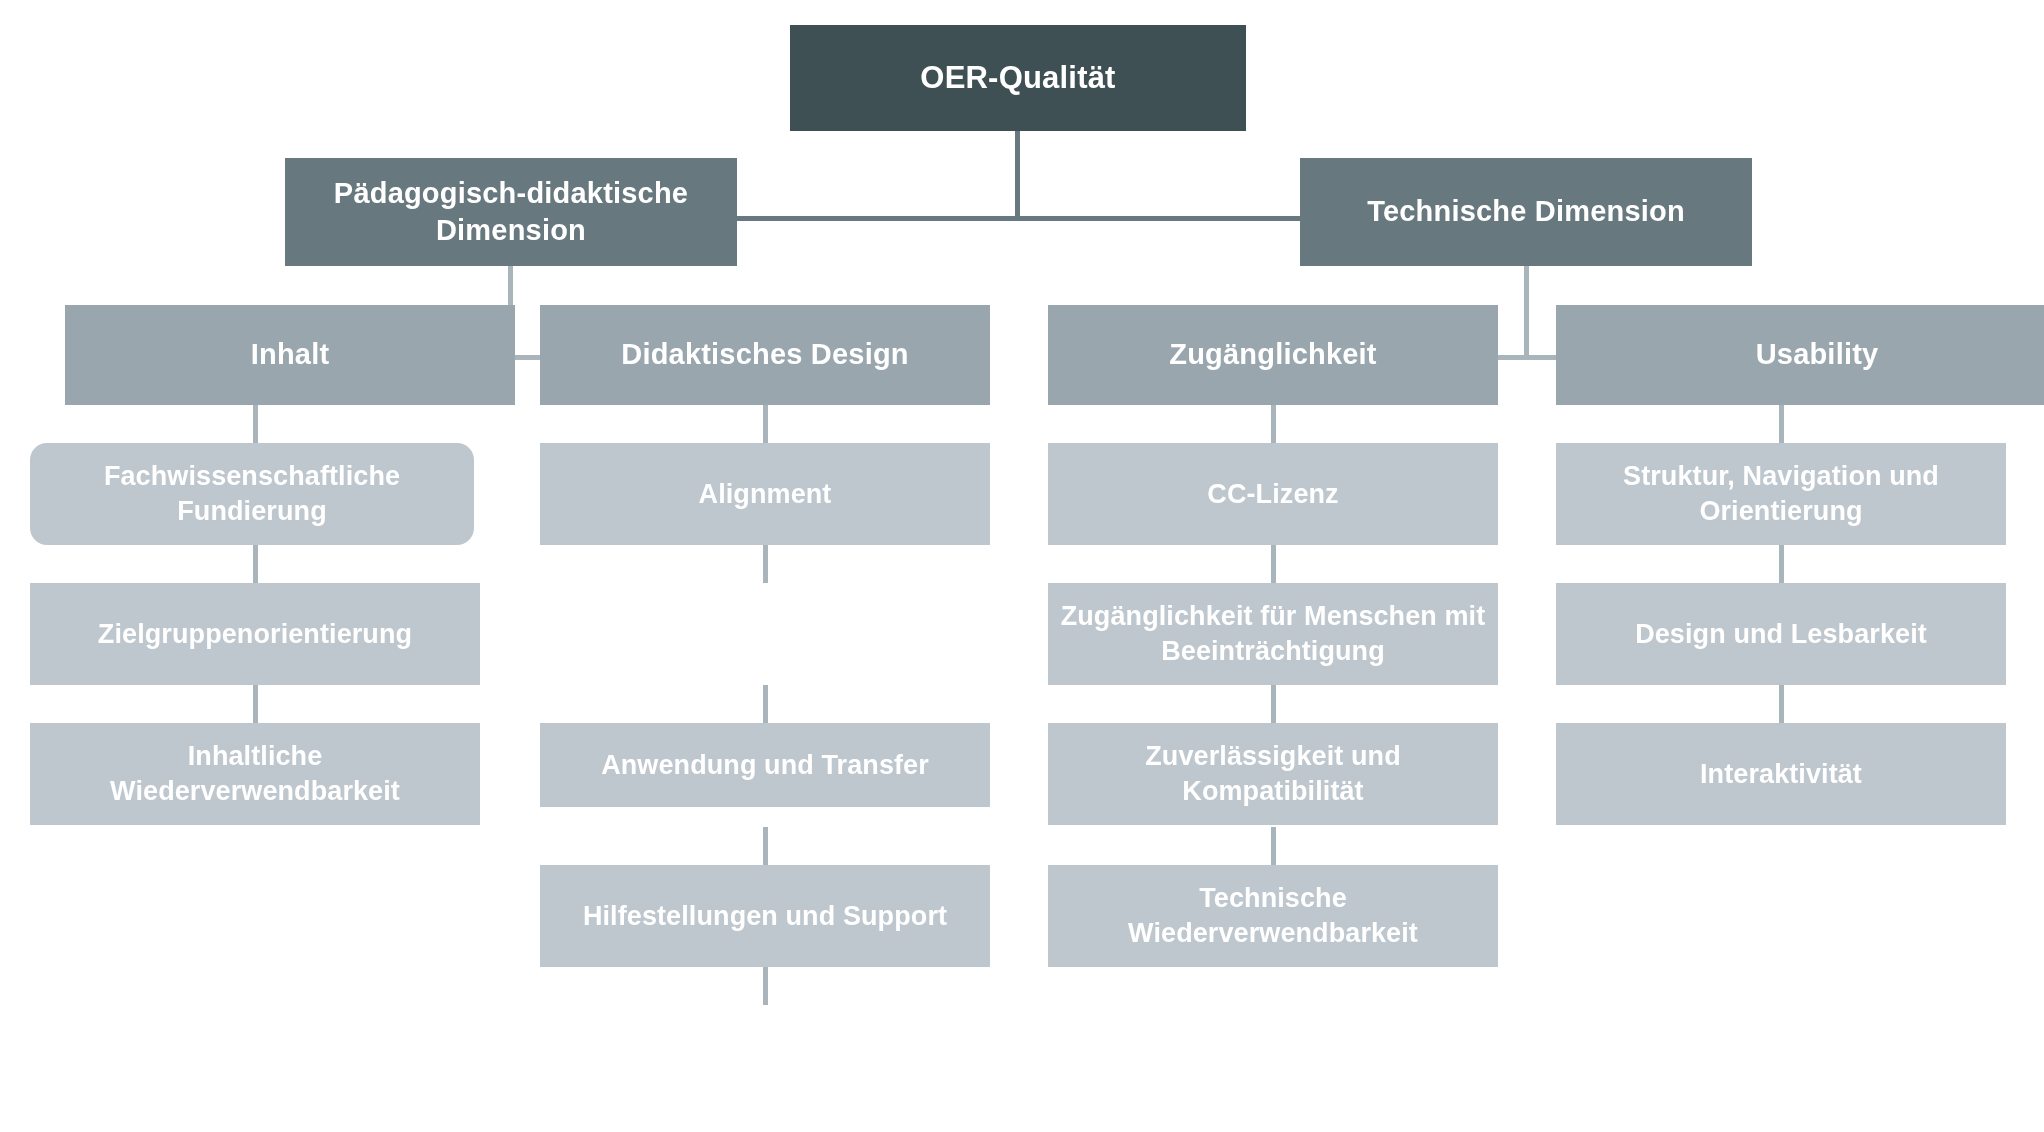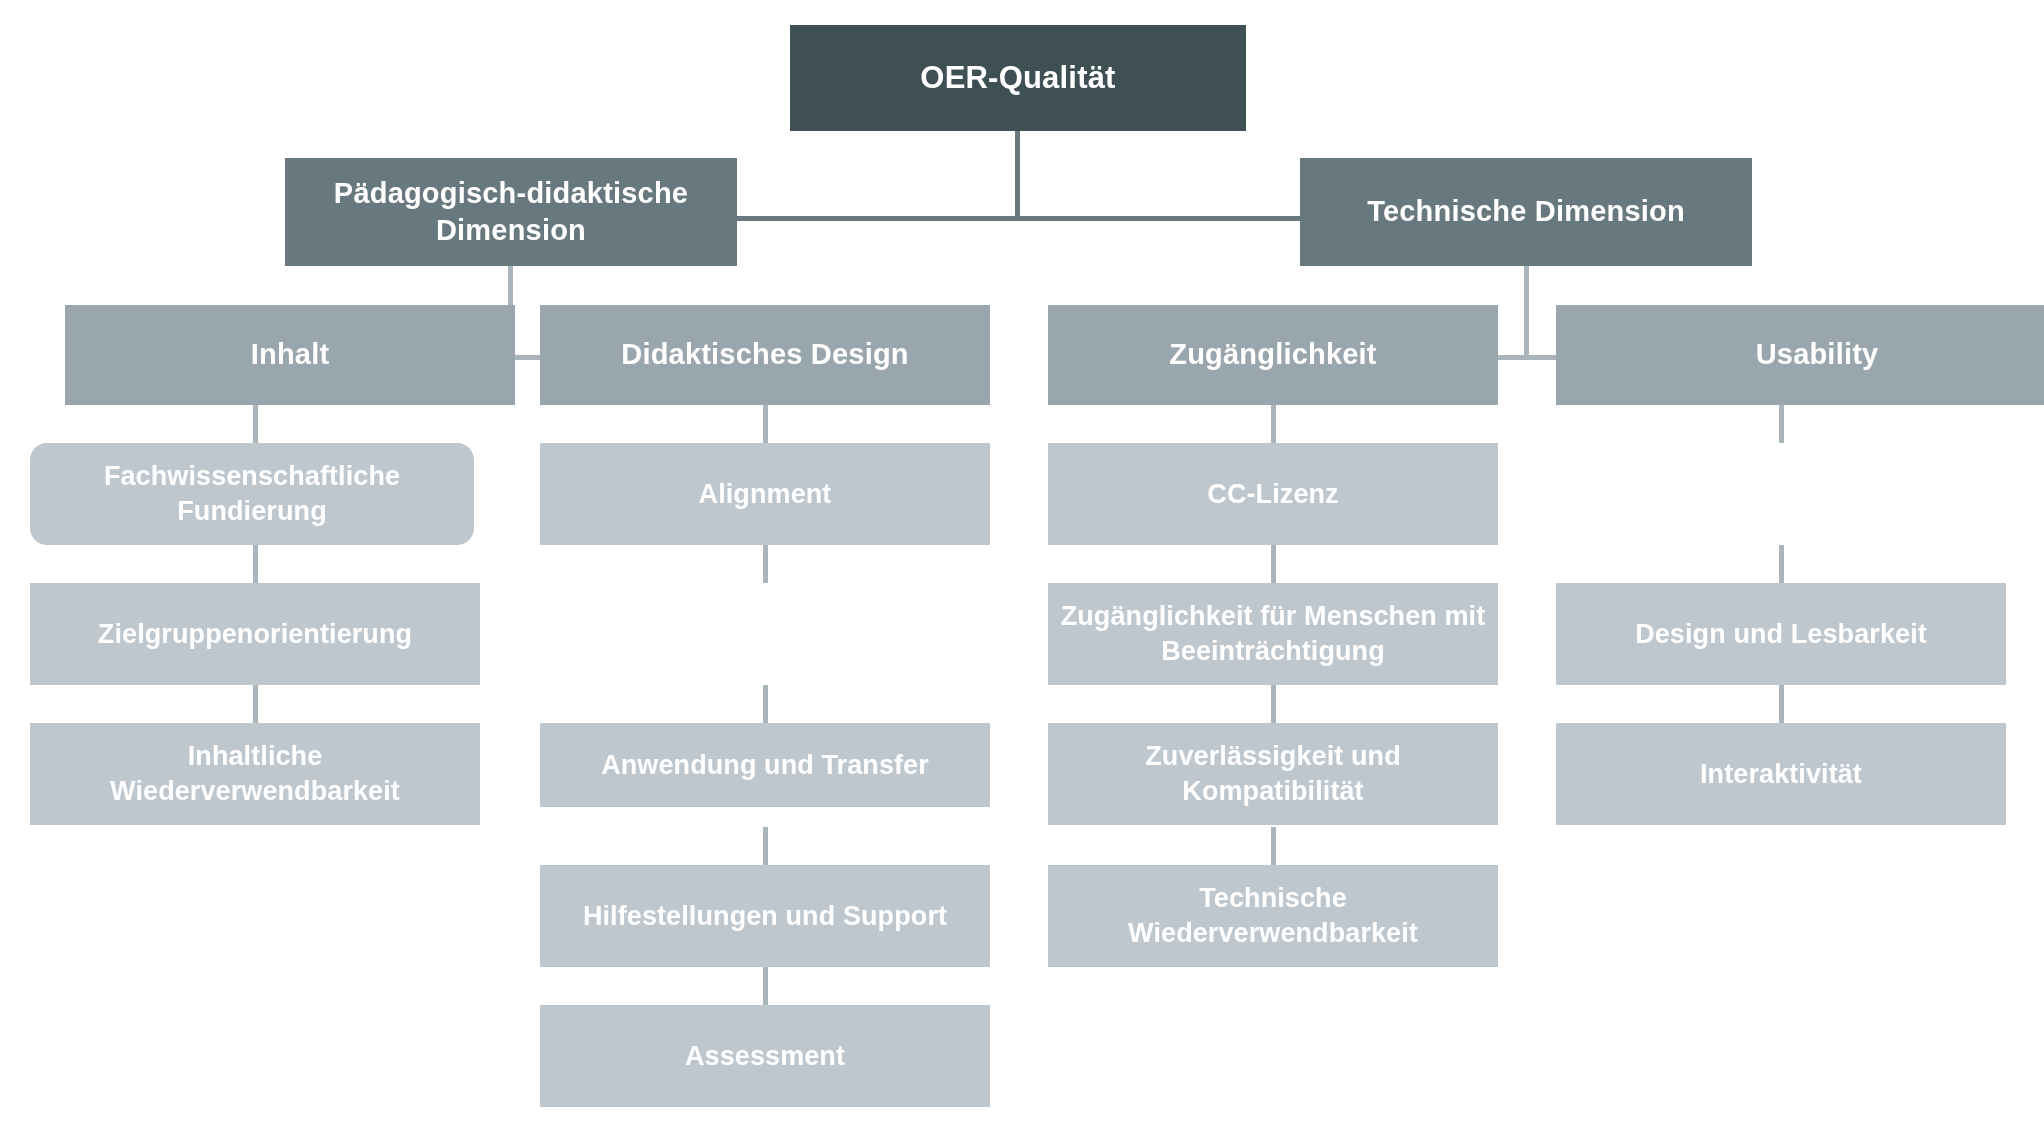--- a/index.html
+++ b/index.html
@@ -78,23 +78,23 @@
   <div class="node lvl-cat" style="left:1048px;top:305px;width:450px;height:100px;">Zugänglichkeit</div>
   <div class="node lvl-cat" style="left:1556px;top:305px;width:522px;height:100px;">Usability</div>
 
   <div class="node lvl-leaf" style="left:30px;top:443px;width:444px;height:102px;border-radius:17px;">Fachwissenschaftliche Fundierung</div>
   <div class="node lvl-leaf" style="left:30px;top:583px;width:450px;height:102px;">Zielgruppenorientierung</div>
   <div class="node lvl-leaf" style="left:30px;top:723px;width:450px;height:102px;">Inhaltliche Wiederverwendbarkeit</div>
 
   <div class="node lvl-leaf" style="left:540px;top:443px;width:450px;height:102px;">Alignment</div>
   <div class="node lvl-leaf" style="left:540px;top:723px;width:450px;height:84px;">Anwendung und Transfer</div>
   <div class="node lvl-leaf" style="left:540px;top:865px;width:450px;height:102px;">Hilfestellungen und Support</div>
-  <div class="node lvl-leaf" style="left:540px;top:1005px;width:450px;height:102px;">Assessment</div>
 
   <div class="node lvl-leaf" style="left:1048px;top:443px;width:450px;height:102px;">CC-Lizenz</div>
   <div class="node lvl-leaf" style="left:1048px;top:583px;width:450px;height:102px;">Zugänglichkeit für Menschen mit Beeinträchtigung</div>
   <div class="node lvl-leaf" style="left:1048px;top:723px;width:450px;height:102px;">Zuverlässigkeit und Kompatibilität</div>
   <div class="node lvl-leaf" style="left:1048px;top:865px;width:450px;height:102px;">Technische Wiederverwendbarkeit</div>
 
+  <div class="node lvl-leaf" style="left:1556px;top:443px;width:450px;height:102px;">Struktur, Navigation und Orientierung</div>
   <div class="node lvl-leaf" style="left:1556px;top:583px;width:450px;height:102px;">Design und Lesbarkeit</div>
   <div class="node lvl-leaf" style="left:1556px;top:723px;width:450px;height:102px;">Interaktivität</div>
 
 </div>
 
 </body></html>

